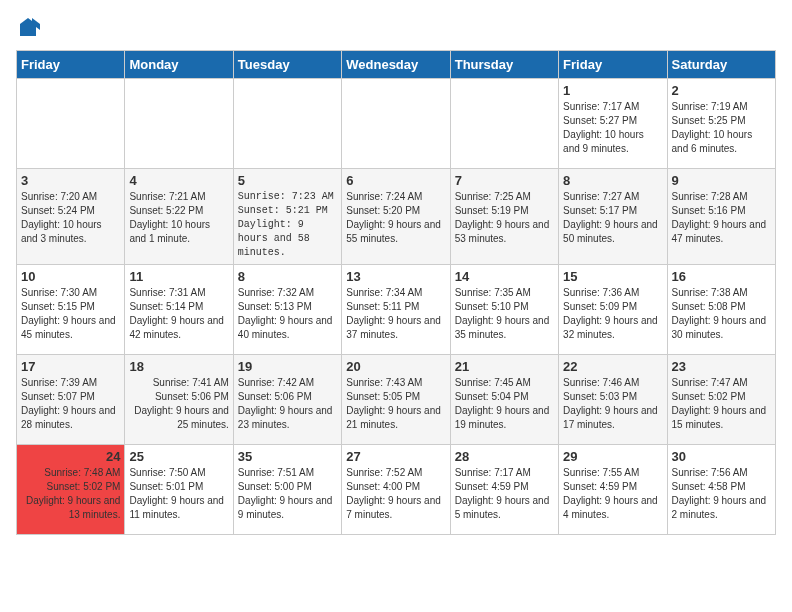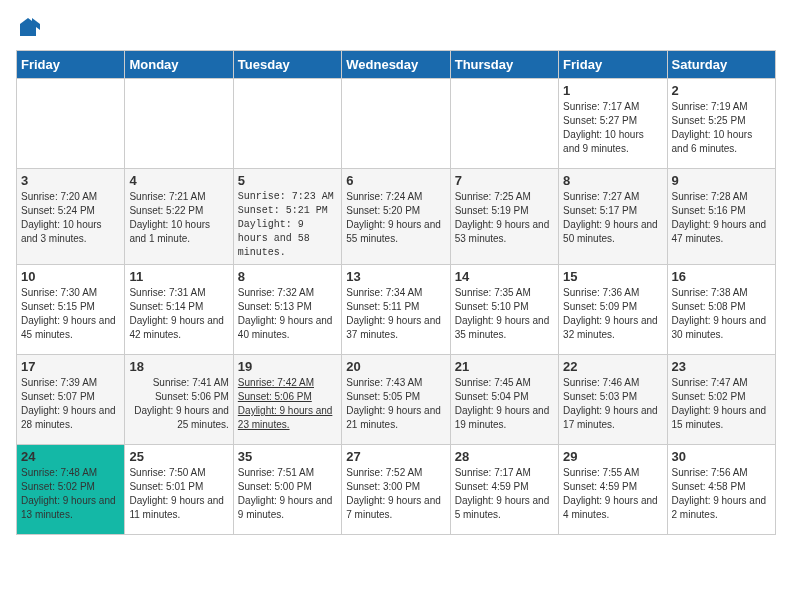--- a/index.html
+++ b/index.html
@@ -239,21 +239,21 @@
 Daylight: 9 hours and 28 minutes.</div>
         </td>
         <td style="background: rgb(245, 245, 245);">
           <span class="day-number">18</span>
           <div class="day-info" style="white-space: pre-line; text-align: right;">Sunrise: 7:41 AM
 Sunset: 5:06 PM
 Daylight: 9 hours and 25 minutes.</div>
         </td>
         <td style="background: rgb(245, 245, 245);">
           <span class="day-number">19</span>
-          <div class="day-info" style="white-space: pre-line; text-decoration: underline;">Sunrise: 7:42 AM
+          <div class="day-info" style="white-space: pre-line;">Sunrise: 7:42 AM
 Sunset: 5:06 PM
 Daylight: 9 hours and 23 minutes.</div>
         </td>
         <td style="background: rgb(245, 245, 245);">
           <span class="day-number">20</span>
           <div class="day-info" style="white-space: pre-line;">Sunrise: 7:43 AM
 Sunset: 5:05 PM
 Daylight: 9 hours and 21 minutes.</div>
         </td>
         <td style="background: rgb(245, 245, 245);">
@@ -269,42 +269,42 @@
 Daylight: 9 hours and 17 minutes.</div>
         </td>
         <td style="background: rgb(245, 245, 245);">
           <span class="day-number">23</span>
           <div class="day-info" style="white-space: pre-line;">Sunrise: 7:47 AM
 Sunset: 5:02 PM
 Daylight: 9 hours and 15 minutes.</div>
         </td>
       </tr>
       <tr>
-        <td style="background: #14b8a6;">
+        <td style="background: #ef4444; text-align: right;">
           <span class="day-number">24</span>
           <div class="day-info" style="white-space: pre-line;">Sunrise: 7:48 AM
 Sunset: 5:02 PM
 Daylight: 9 hours and 13 minutes.</div>
         </td>
         <td style="background: rgb(255, 255, 255);">
           <span class="day-number">25</span>
           <div class="day-info" style="white-space: pre-line;">Sunrise: 7:50 AM
 Sunset: 5:01 PM
 Daylight: 9 hours and 11 minutes.</div>
         </td>
         <td style="background: rgb(255, 255, 255);">
           <span class="day-number">35</span>
           <div class="day-info" style="white-space: pre-line;">Sunrise: 7:51 AM
 Sunset: 5:00 PM
 Daylight: 9 hours and 9 minutes.</div>
         </td>
         <td style="background: rgb(255, 255, 255);">
           <span class="day-number">27</span>
           <div class="day-info" style="white-space: pre-line;">Sunrise: 7:52 AM
-Sunset: 3:00 PM
+Sunset: 4:00 PM
 Daylight: 9 hours and 7 minutes.</div>
         </td>
         <td style="background: rgb(255, 255, 255);">
           <span class="day-number">28</span>
           <div class="day-info" style="white-space: pre-line;">Sunrise: 7:17 AM
 Sunset: 4:59 PM
 Daylight: 9 hours and 5 minutes.</div>
         </td>
         <td style="background: rgb(255, 255, 255); margin-left: 6px;">
           <span class="day-number">29</span>

